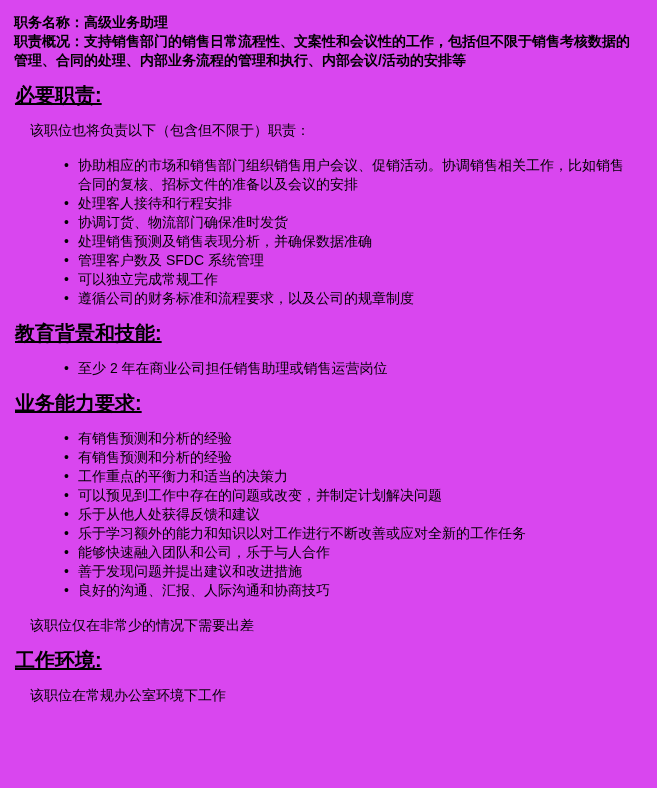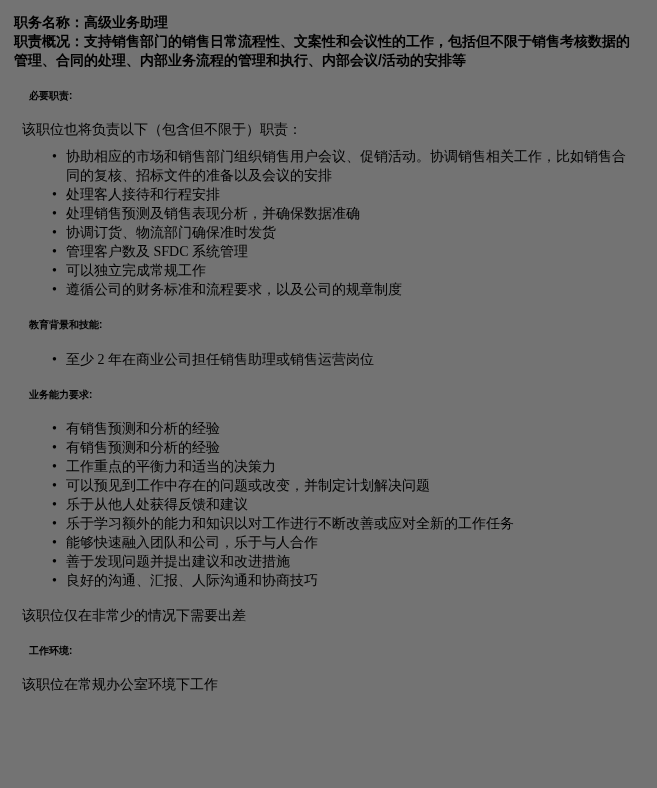--- a/index.html
+++ b/index.html
@@ -9,43 +9,43 @@
   }
   .page {
     width: 657px;
     min-height: 788px;
     box-sizing: border-box;
     padding: 13px 14px 10px 14px;
     font-family: "Liberation Sans", "DejaVu Sans", sans-serif;
     font-size: 14px;
     line-height: 19px;
     color: #000000;
-    background: #737373;
+    background: #d946ef;
     overflow: hidden;
   }
   .hdr-line {
     font-weight: bold;
   }
   .section {
     margin-top: 16px;
   }
   .section-heading {
     font-weight: bold;
-    margin: 15px;
-    font-size: 10px;
+    text-decoration: underline;
+    margin: 1px;
+    font-size: 20px;
     line-height: 19px;
   }
   .section-intro, .section-text {
-    margin: 8px;
+    margin: 16px;
   }
   ul.bullets {
-    margin: 4px;
+    margin: 16px;
     padding: 0;
     list-style: none;
-    font-family: Liberation Serif, serif;
   }
   ul.bullets li {
     position: relative;
     padding-left: 48px;
   }
   ul.bullets li::before {
     content: "\2022";
     position: absolute;
     left: 34px;
     top: 0;
@@ -60,22 +60,22 @@
     <div class="hdr-line">职务名称：高级业务助理</div>
     <div class="hdr-line">职责概况：支持销售部门的销售日常流程性、文案性和会议性的工作，包括但不限于销售考核数据的管理、合同的处理、内部业务流程的管理和执行、内部会议/活动的安排等</div>
   </div>
 
   <div class="section">
     <h2 class="section-heading">必要职责:</h2>
     <p class="section-intro">该职位也将负责以下（包含但不限于）职责：</p>
     <ul class="bullets">
       <li>协助相应的市场和销售部门组织销售用户会议、促销活动。协调销售相关工作，比如销售合同的复核、招标文件的准备以及会议的安排</li>
       <li>处理客人接待和行程安排</li>
+      <li>协调订货、物流部门确保准时发货</li>
       <li>处理销售预测及销售表现分析，并确保数据准确</li>
-      <li>协调订货、物流部门确保准时发货</li>
       <li>管理客户数及 SFDC 系统管理</li>
       <li>可以独立完成常规工作</li>
       <li>遵循公司的财务标准和流程要求，以及公司的规章制度</li>
     </ul>
   </div>
 
   <div class="section">
     <h2 class="section-heading">教育背景和技能:</h2>
   </div>
 

